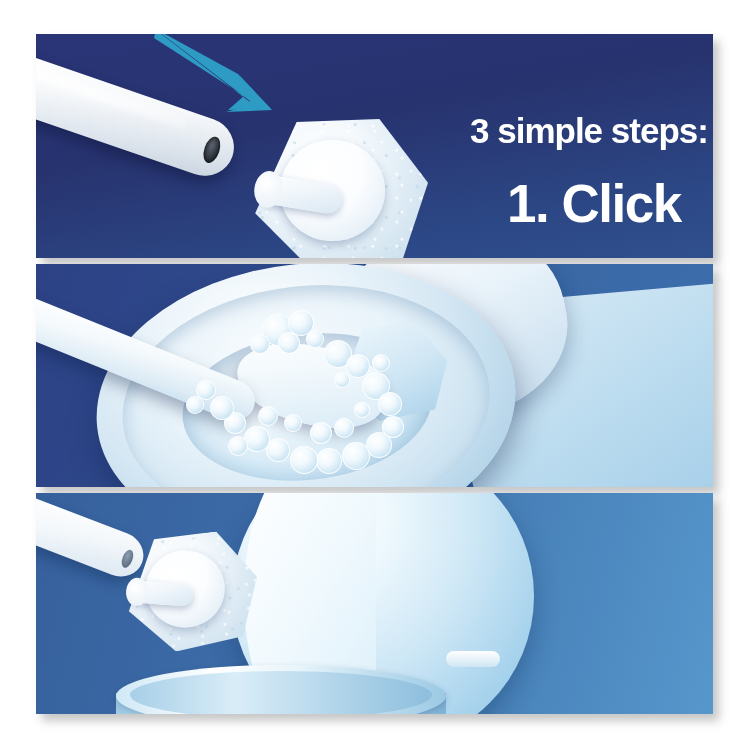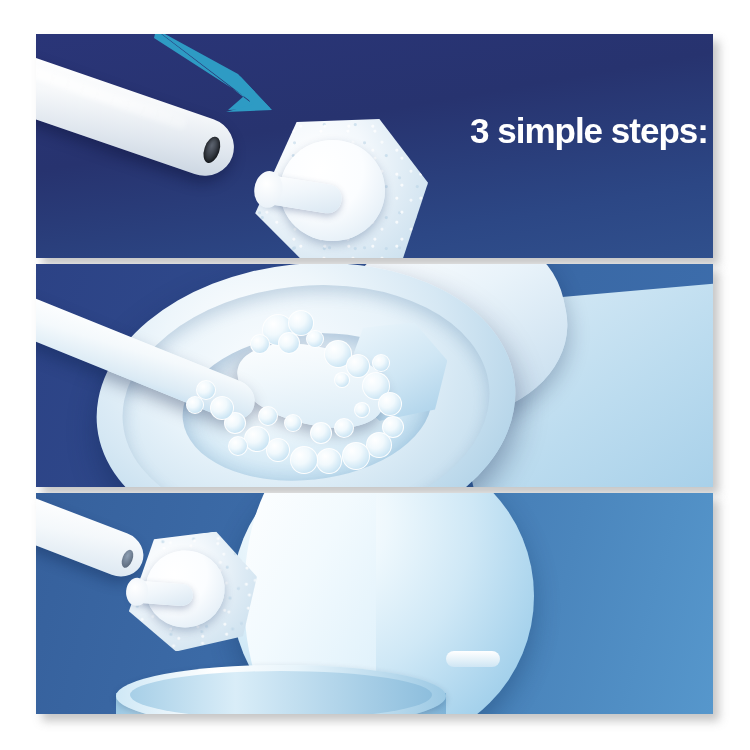--- a/index.html
+++ b/index.html
@@ -231,20 +231,21 @@
     </svg>
 
     <div class="pad" id="pad1">
       <div class="pad-hex"></div>
       <div class="pad-speck"></div>
       <div class="pad-disc"></div>
       <div class="pad-nub"></div>
     </div>
 
     <div class="txt" id="heading">3 simple steps:</div>
+    <div class="txt steplabel" id="step1">1. Click</div>
   </div>
 
   <div class="panel" id="panel2">
     <div class="bg"></div>
 
     <div id="bowlTank"></div>
     <div id="bowlBack"></div>
 
     <div id="bowlOuter">
       <div id="bowlRim">

